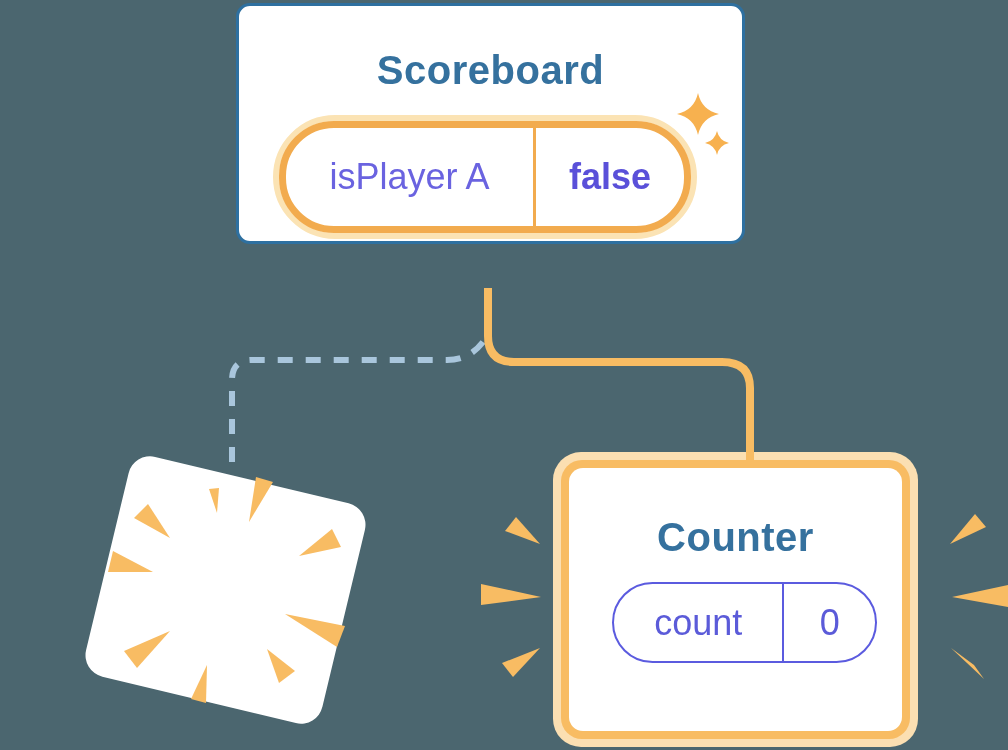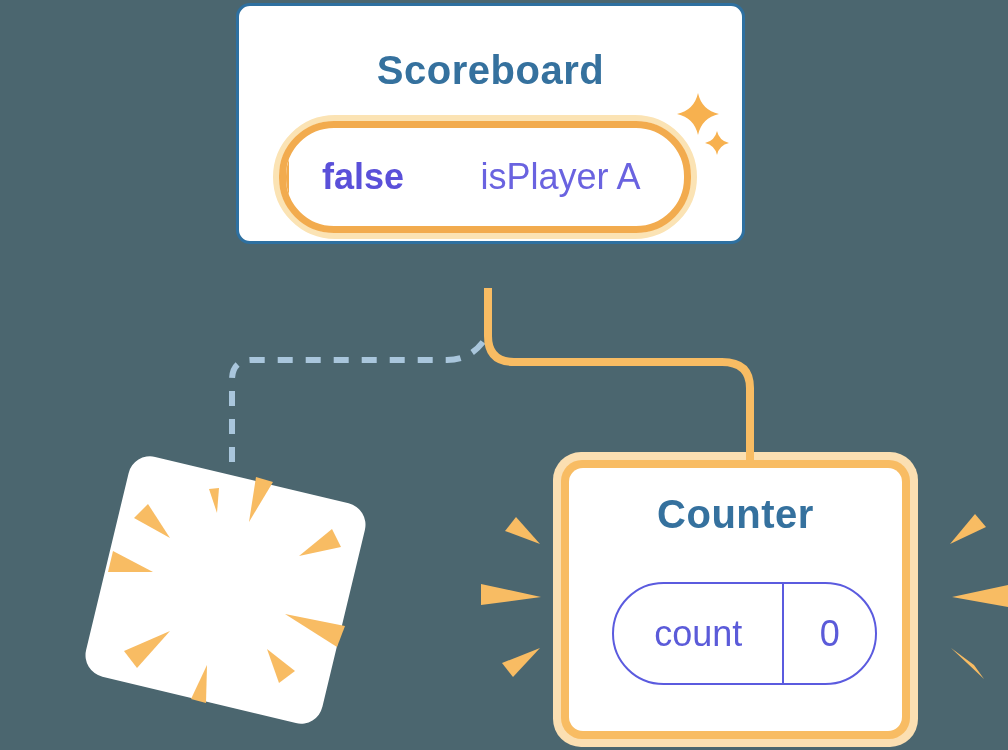--- a/index.html
+++ b/index.html
@@ -48,23 +48,23 @@
     z-index:3;
   }
   .counter-mid {
     width:100%; height:100%; box-sizing:border-box;
     background:#F8BC63; border-radius:21px; padding:8px;
   }
   .counter-inner {
     width:100%; height:100%; box-sizing:border-box;
     background:#ffffff; border-radius:14px; position:relative;
   }
-  .counter-title-pos { top:24px; }
+  .counter-title-pos { top:47px; }
   .counter-pill {
-    position:absolute; left:43px; top:114px; width:265px; height:103px;
+    position:absolute; left:43px; top:114px; width:265px; height:81px;
     box-sizing:border-box; border:2px solid #5B5BDF; border-radius:52px;
     background:#ffffff; display:flex; overflow:hidden;justify-content:flex-end;
   }
   .ct-label { flex:65 0 0; color:#5B5BD9; }
   .ct-value { flex:35 0 0; border-left:2px solid #5B5BDF; color:#5B5BD9; }
 
   
   .poof-card {
     position:absolute; left:104px; top:477px; width:243px; height:226px;
     background:#ffffff; border-radius:22px;
@@ -120,22 +120,22 @@
 
 <svg class="layer connectors" viewBox="0 0 1008 750" aria-hidden="true">
   <path d="M 483 342 Q 469 360 447 360 L 252 360 Q 232 360 232 380 L 232 466" fill="none" stroke="#A9C6DC" stroke-width="6" stroke-dasharray="15 13"></path>
   <path d="M 488 288 L 488 336 Q 488 362 514 362 L 722 362 Q 750 362 750 388 L 750 464" fill="none" stroke="#F8BC63" stroke-width="8"></path>
 </svg>
 
 <div class="scoreboard">
   <div class="card-title">Scoreboard</div>
   <div class="pill-outer">
     <div class="pill-inner">
+      <div class="pill-cell sb-label">isPlayer A</div>
       <div class="pill-cell sb-value">false</div>
-      <div class="pill-cell sb-label">isPlayer A</div>
     </div>
   </div>
 </div>
 
 <svg class="layer sparkles" viewBox="0 0 64 76" aria-hidden="true">
   <g fill="#F7B14F">
     <path d="M 27 5 Q 30.8 22.2 48 26 Q 30.8 29.8 27 47 Q 23.2 29.8 6 26 Q 23.2 22.2 27 5 Z"></path>
     <path d="M 46 43 Q 48.2 52.8 58 55 Q 48.2 57.2 46 67 Q 43.8 57.2 34 55 Q 43.8 52.8 46 43 Z"></path>
   </g>
 </svg>

